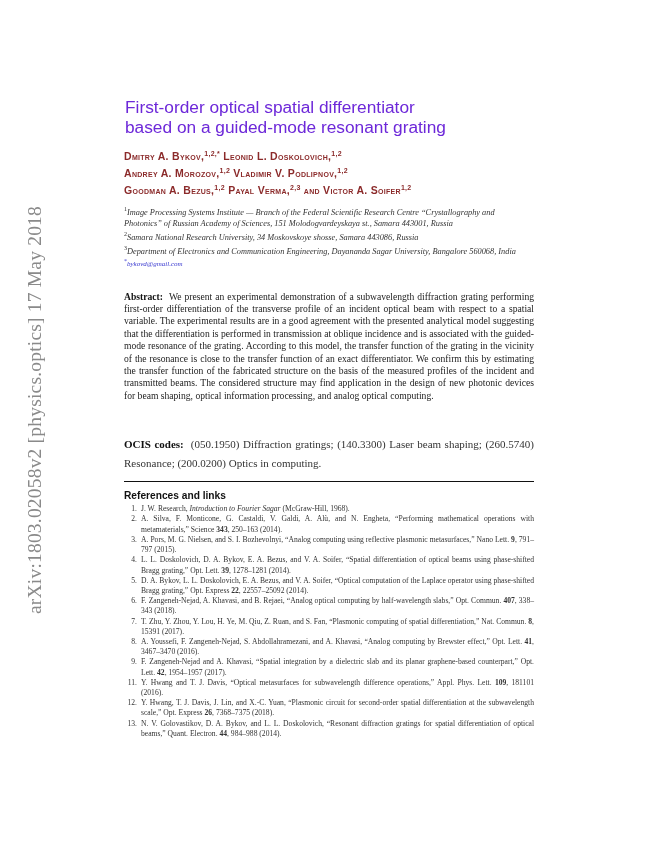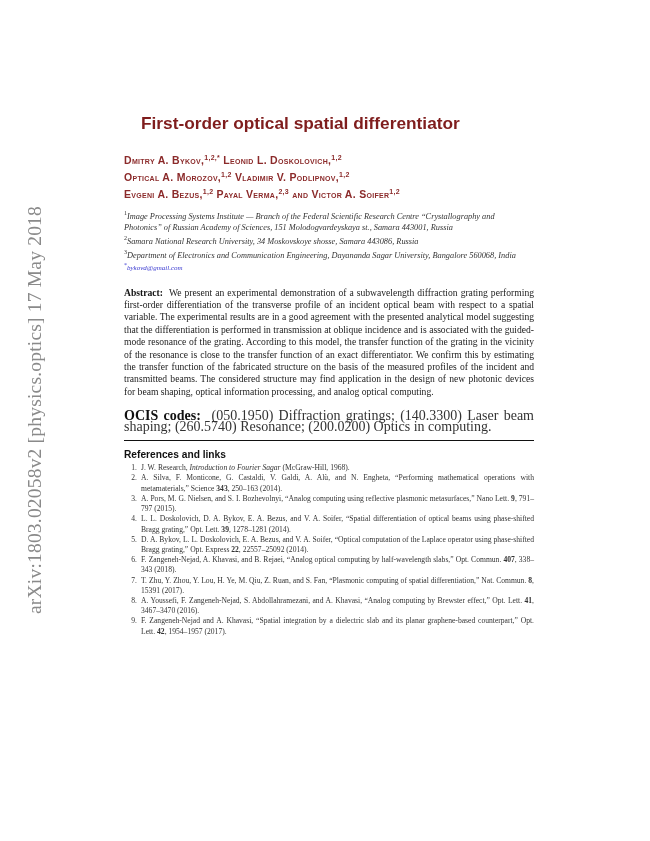--- a/index.html
+++ b/index.html
@@ -1,53 +1,54 @@
 <!DOCTYPE html>
 <html><head>
 <meta charset="utf-8">
 <style>
   html, body { margin:0; padding:0; }
   body { width:650px; height:841px; background:#fff; position:relative; overflow:hidden; font-family:"Liberation Serif", serif; color:#222; }
   .sidebar { position:absolute; left:20px; top:170px; width:30px; height:480px; }
   .sidebar-text { position:absolute; left:50%; top:50%; transform:translate(-50%,-50%) rotate(-90deg); white-space:nowrap; font-family:"Liberation Serif", serif; font-size:19.5px; color:#8a8a8a; letter-spacing:0.2px; }
   .page { position:absolute; left:124px; top:96px; width:410px; }
-  .title { font-family:"Liberation Sans", sans-serif; font-weight:bold; font-size:17.3px; line-height:20px; color:#7f1d1d; margin:17px; }
+  .title { font-family:"Liberation Sans", sans-serif; font-weight:normal; font-size:17.3px; line-height:20px; color:#6d28d9; margin:1px; }
   .authors { margin-top:9px; font-family:"Liberation Sans", sans-serif; font-weight:bold; font-size:10.5px; line-height:13.5px; color:#8b2a2a; font-variant:small-caps; letter-spacing:0.3px; }
   .authors sup { font-size:7px; font-weight:bold; font-variant:normal; }
   .affils { margin-top:7px; font-style:italic; font-size:8.3px; line-height:11px; color:#333; }
   .affils sup { font-size:6px; font-style:normal; }
   .email { color:#3a3ad0; font-size:7px; }
-  .abstract { margin-top:12px; font-size:9.6px; line-height:12.4px; text-align:justify; color:#222; }
+  .abstract { margin-top:20px; font-size:9.6px; line-height:12.4px; text-align:justify; color:#222; }
   .abstract b { color:#111; }
-  .ocis { margin-top:12px; font-size:14px; line-height:11px; text-align:justify; color:#333; }
+  .ocis { margin-top:33px; font-size:11px; line-height:19px; text-align:justify; color:#333; }
   .ocis b { color:#111; }
   .rule { margin-top:8px; border-top:1px solid #111; width:100%; }
   .refs-header { margin-top:8px; font-family:"Liberation Sans", sans-serif; font-weight:bold; font-size:10.2px; color:#111; }
   ol.refs { margin:3px 0 0 0; padding:0; list-style:none; font-size:7.6px; line-height:10.2px; color:#333; }
   ol.refs li { position:relative; padding-left:17px; text-align:justify; }
   ol.refs li .num { position:absolute; left:0; width:13px; text-align:right; }
 </style>
 </head>
 <body>
 
 <div class="sidebar">
   <div class="sidebar-text">arXiv:1803.02058v2  [physics.optics]  17 May 2018</div>
 </div>
 
 <div class="page">
   <h1 class="title">
     <span>First-order optical spatial differentiator</span><br>
+    <span>based on a guided-mode resonant grating</span>
   </h1>
 
   <div class="authors">
     <span><span>Dmitry A. Bykov,</span><sup>1,2,*</sup></span>
     <span><span>Leonid L. Doskolovich,</span><sup>1,2</sup></span><br>
-    <span><span>Optical A. Morozov,</span><sup>1,2</sup></span>
+    <span><span>Andrey A. Morozov,</span><sup>1,2</sup></span>
     <span><span>Vladimir V. Podlipnov,</span><sup>1,2</sup></span><br>
-    <span><span>Evgeni A. Bezus,</span><sup>1,2</sup></span>
+    <span><span>Goodman A. Bezus,</span><sup>1,2</sup></span>
     <span><span>Payal Verma,</span><sup>2,3</sup></span>
     <span><span>and Victor A. Soifer</span><sup>1,2</sup></span>
   </div>
 
   <div class="affils">
     <div><sup>1</sup><span>Image Processing Systems Institute — Branch of the Federal Scientific Research Centre “Crystallography and Photonics” of Russian Academy of Sciences, 151 Molodogvardeyskaya st., Samara 443001, Russia</span></div>
     <div><sup>2</sup><span>Samara National Research University, 34 Moskovskoye shosse, Samara 443086, Russia</span></div>
     <div><sup>3</sup><span>Department of Electronics and Communication Engineering, Dayananda Sagar University, Bangalore 560068, India</span></div>
     <div class="email"><sup>*</sup><span>bykovd@gmail.com</span></div>
   </div>
@@ -67,14 +68,17 @@
   <ol class="refs">
     <li><span class="num">1.</span><span>J. W. Research, </span><i>Introduction to Fourier Sagar</i><b></b><span> (McGraw-Hill, 1968).</span></li>
     <li><span class="num">2.</span><span>A. Silva, F. Monticone, G. Castaldi, V. Galdi, A. Alù, and N. Engheta, “Performing mathematical operations with metamaterials,” Science </span><i></i><b>343</b><span>, 250–163 (2014).</span></li>
     <li><span class="num">3.</span><span>A. Pors, M. G. Nielsen, and S. I. Bozhevolnyi, “Analog computing using reflective plasmonic metasurfaces,” Nano Lett. </span><i></i><b>9</b><span>, 791–797 (2015).</span></li>
     <li><span class="num">4.</span><span>L. L. Doskolovich, D. A. Bykov, E. A. Bezus, and V. A. Soifer, “Spatial differentiation of optical beams using phase-shifted Bragg grating,” Opt. Lett. </span><i></i><b>39</b><span>, 1278–1281 (2014).</span></li>
     <li><span class="num">5.</span><span>D. A. Bykov, L. L. Doskolovich, E. A. Bezus, and V. A. Soifer, “Optical computation of the Laplace operator using phase-shifted Bragg grating,” Opt. Express </span><i></i><b>22</b><span>, 22557–25092 (2014).</span></li>
     <li><span class="num">6.</span><span>F. Zangeneh-Nejad, A. Khavasi, and B. Rejaei, “Analog optical computing by half-wavelength slabs,” Opt. Commun. </span><i></i><b>407</b><span>, 338–343 (2018).</span></li>
     <li><span class="num">7.</span><span>T. Zhu, Y. Zhou, Y. Lou, H. Ye, M. Qiu, Z. Ruan, and S. Fan, “Plasmonic computing of spatial differentiation,” Nat. Commun. </span><i></i><b>8</b><span>, 15391 (2017).</span></li>
     <li><span class="num">8.</span><span>A. Youssefi, F. Zangeneh-Nejad, S. Abdollahramezani, and A. Khavasi, “Analog computing by Brewster effect,” Opt. Lett. </span><i></i><b>41</b><span>, 3467–3470 (2016).</span></li>
     <li><span class="num">9.</span><span>F. Zangeneh-Nejad and A. Khavasi, “Spatial integration by a dielectric slab and its planar graphene-based counterpart,” Opt. Lett. </span><i></i><b>42</b><span>, 1954–1957 (2017).</span></li>
+    <li><span class="num">11.</span><span>Y. Hwang and T. J. Davis, “Optical metasurfaces for subwavelength difference operations,” Appl. Phys. Lett. </span><i></i><b>109</b><span>, 181101 (2016).</span></li>
+    <li><span class="num">12.</span><span>Y. Hwang, T. J. Davis, J. Lin, and X.-C. Yuan, “Plasmonic circuit for second-order spatial differentiation at the subwavelength scale,” Opt. Express </span><i></i><b>26</b><span>, 7368–7375 (2018).</span></li>
+    <li><span class="num">13.</span><span>N. V. Golovastikov, D. A. Bykov, and L. L. Doskolovich, “Resonant diffraction gratings for spatial differentiation of optical beams,” Quant. Electron. </span><i></i><b>44</b><span>, 984–988 (2014).</span></li>
   </ol>
 </div>
 
 </body></html>

